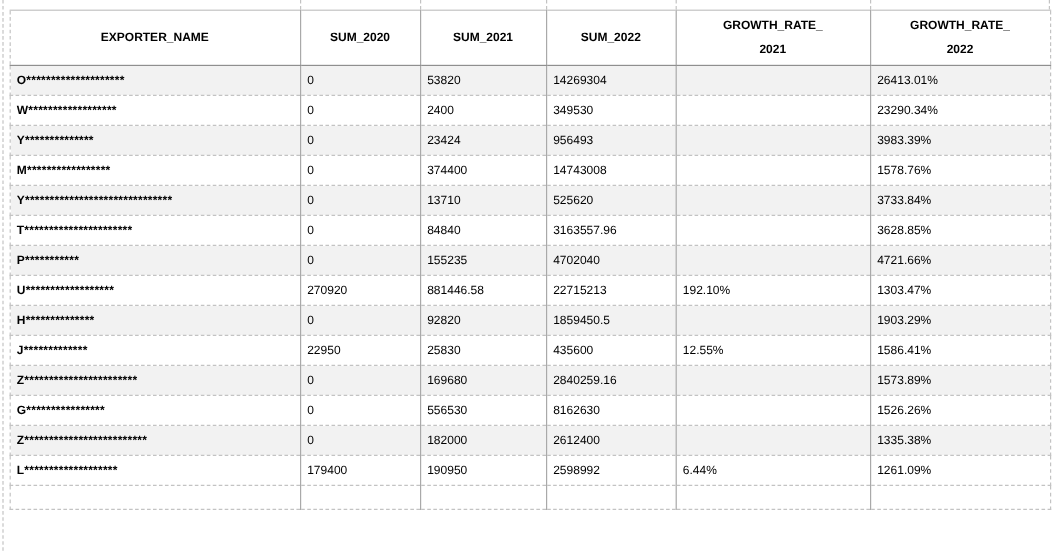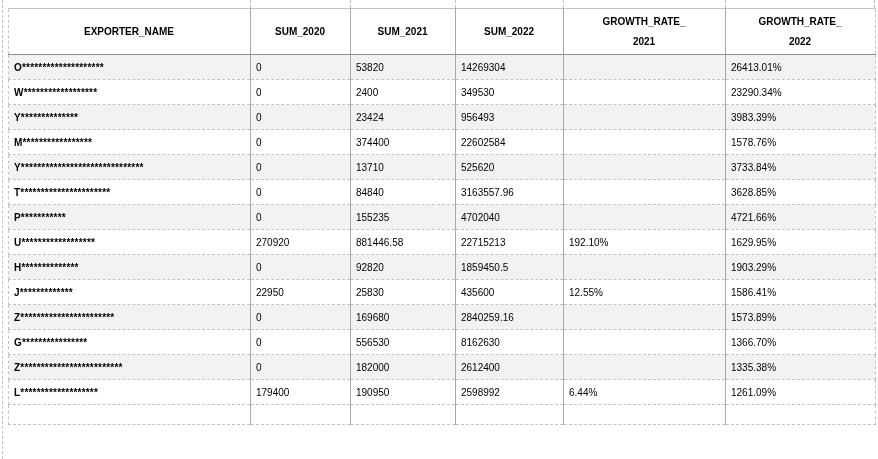--- a/index.html
+++ b/index.html
@@ -117,21 +117,21 @@
     <td class="c-num">0</td>
     <td class="c-num">23424</td>
     <td class="c-num">956493</td>
     <td class="c-num"></td>
     <td class="c-num">3983.39%</td>
   </tr>
       <tr class="data-row">
     <td class="c-name">M*****************</td>
     <td class="c-num">0</td>
     <td class="c-num">374400</td>
-    <td class="c-num">22602584</td>
+    <td class="c-num">14743008</td>
     <td class="c-num"></td>
     <td class="c-num">1578.76%</td>
   </tr>
       <tr class="data-row band">
     <td class="c-name">Y******************************</td>
     <td class="c-num">0</td>
     <td class="c-num">13710</td>
     <td class="c-num">525620</td>
     <td class="c-num"></td>
     <td class="c-num">3733.84%</td>
@@ -151,21 +151,21 @@
     <td class="c-num">4702040</td>
     <td class="c-num"></td>
     <td class="c-num">4721.66%</td>
   </tr>
       <tr class="data-row">
     <td class="c-name">U******************</td>
     <td class="c-num">270920</td>
     <td class="c-num">881446.58</td>
     <td class="c-num">22715213</td>
     <td class="c-num">192.10%</td>
-    <td class="c-num">1629.95%</td>
+    <td class="c-num">1303.47%</td>
   </tr>
       <tr class="data-row band">
     <td class="c-name">H**************</td>
     <td class="c-num">0</td>
     <td class="c-num">92820</td>
     <td class="c-num">1859450.5</td>
     <td class="c-num"></td>
     <td class="c-num">1903.29%</td>
   </tr>
       <tr class="data-row">
@@ -183,21 +183,21 @@
     <td class="c-num">2840259.16</td>
     <td class="c-num"></td>
     <td class="c-num">1573.89%</td>
   </tr>
       <tr class="data-row">
     <td class="c-name">G****************</td>
     <td class="c-num">0</td>
     <td class="c-num">556530</td>
     <td class="c-num">8162630</td>
     <td class="c-num"></td>
-    <td class="c-num">1366.70%</td>
+    <td class="c-num">1526.26%</td>
   </tr>
       <tr class="data-row band">
     <td class="c-name">Z*************************</td>
     <td class="c-num">0</td>
     <td class="c-num">182000</td>
     <td class="c-num">2612400</td>
     <td class="c-num"></td>
     <td class="c-num">1335.38%</td>
   </tr>
       <tr class="data-row">

